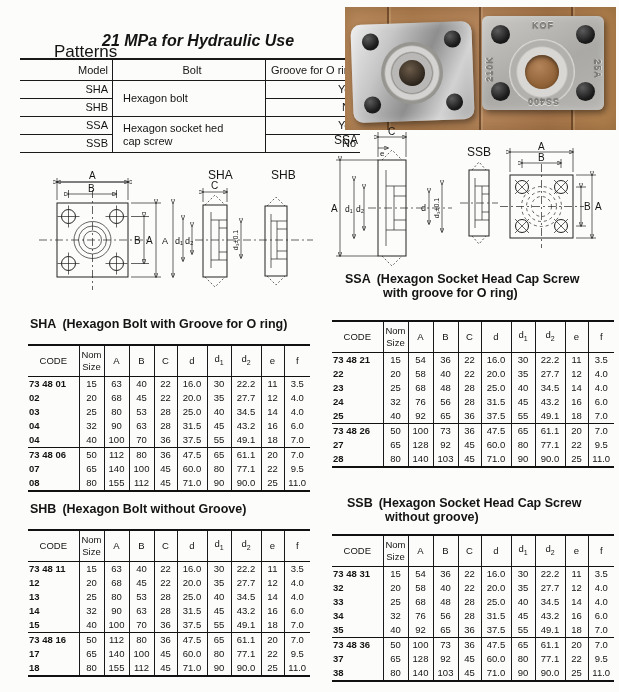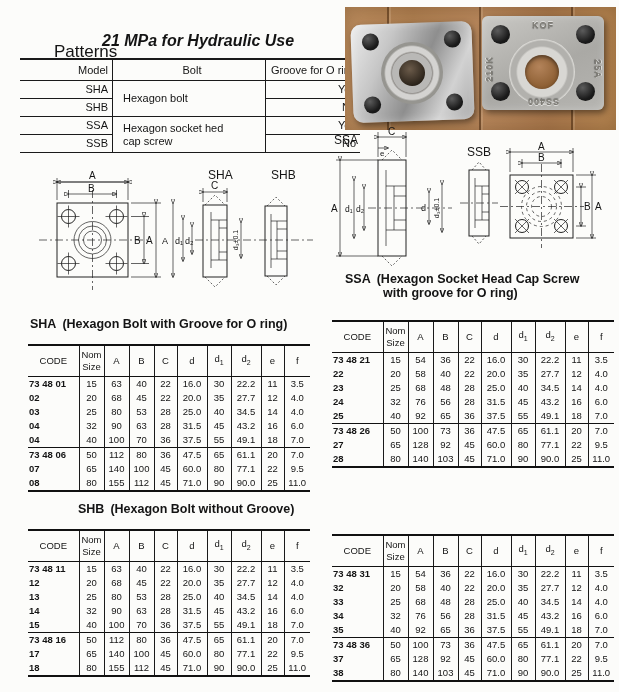--- a/index.html
+++ b/index.html
@@ -574,21 +574,21 @@
           <td>45</td>
           <td>71.0</td>
           <td>90</td>
           <td>90.0</td>
           <td>25</td>
           <td>11.0</td>
         </tr>
       </tbody>
   </table>
 
-  <div class="abs cap" style="left:30px;top:502px;margin-left:48px;">
+  <div class="abs cap" style="left:30px;top:502px;">
     <span class="model">SHB</span><span>(Hexagon Bolt without Groove)</span>
   </div>
   <table class="abs dim" style="left:28px;top:529px;">
     <colgroup>
         <col class="cw0">
         <col class="cw1">
         <col class="cw2">
         <col class="cw3">
         <col class="cw4">
         <col class="cw5">
@@ -704,20 +704,24 @@
           <td>45</td>
           <td>71.0</td>
           <td>90</td>
           <td>90.0</td>
           <td>25</td>
           <td>11.0</td>
         </tr>
       </tbody>
   </table>
 
+  <div class="abs cap" style="left:347px;top:496px;">
+    <span class="model">SSB</span><span>(Hexagon Socket Head Cap Screw</span>
+    <span class="ind">without groove)</span>
+  </div>
   <table class="abs dim" style="left:332px;top:534px;">
     <colgroup>
         <col class="cw0">
         <col class="cw1">
         <col class="cw2">
         <col class="cw3">
         <col class="cw4">
         <col class="cw5">
         <col class="cw6">
         <col class="cw7">

